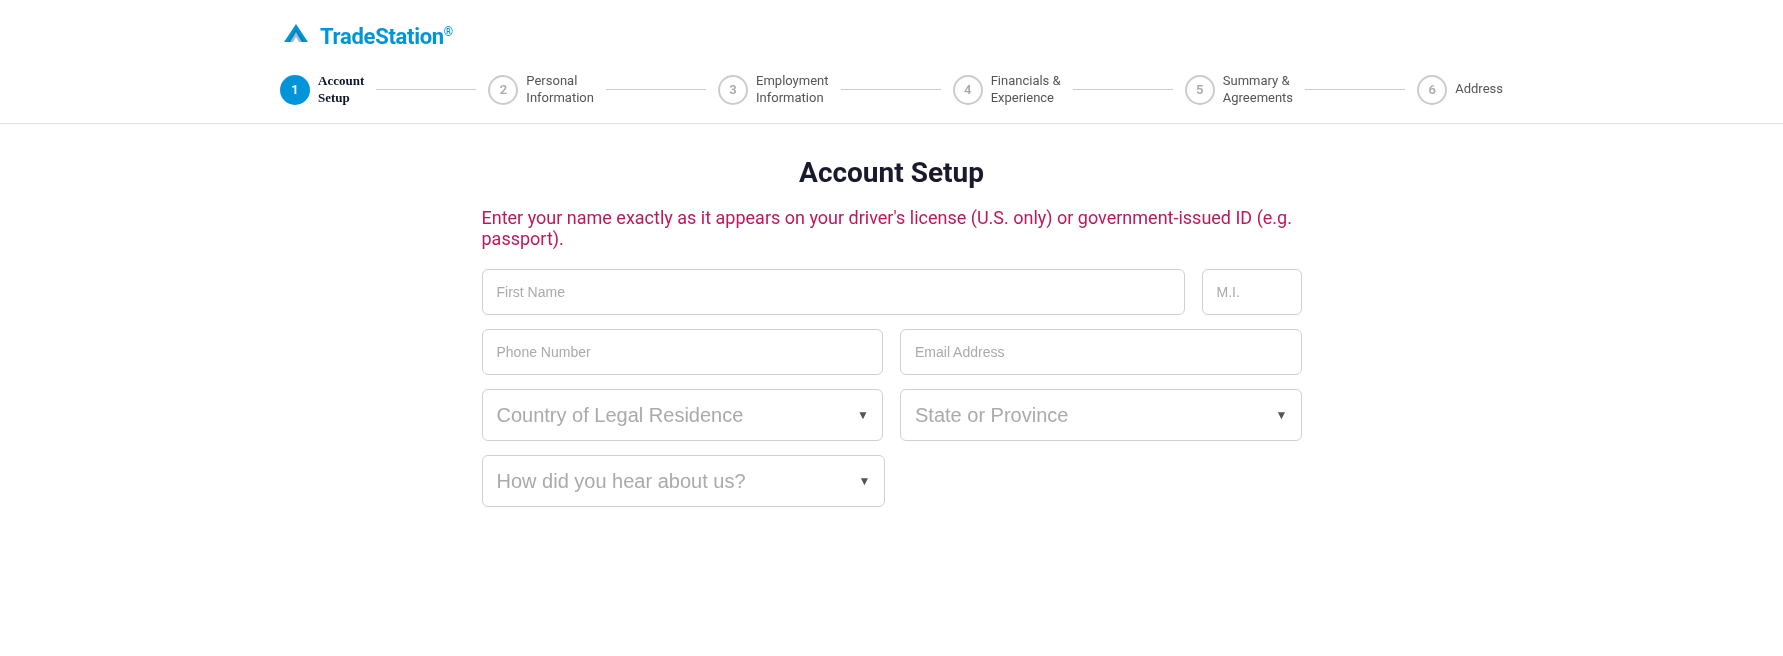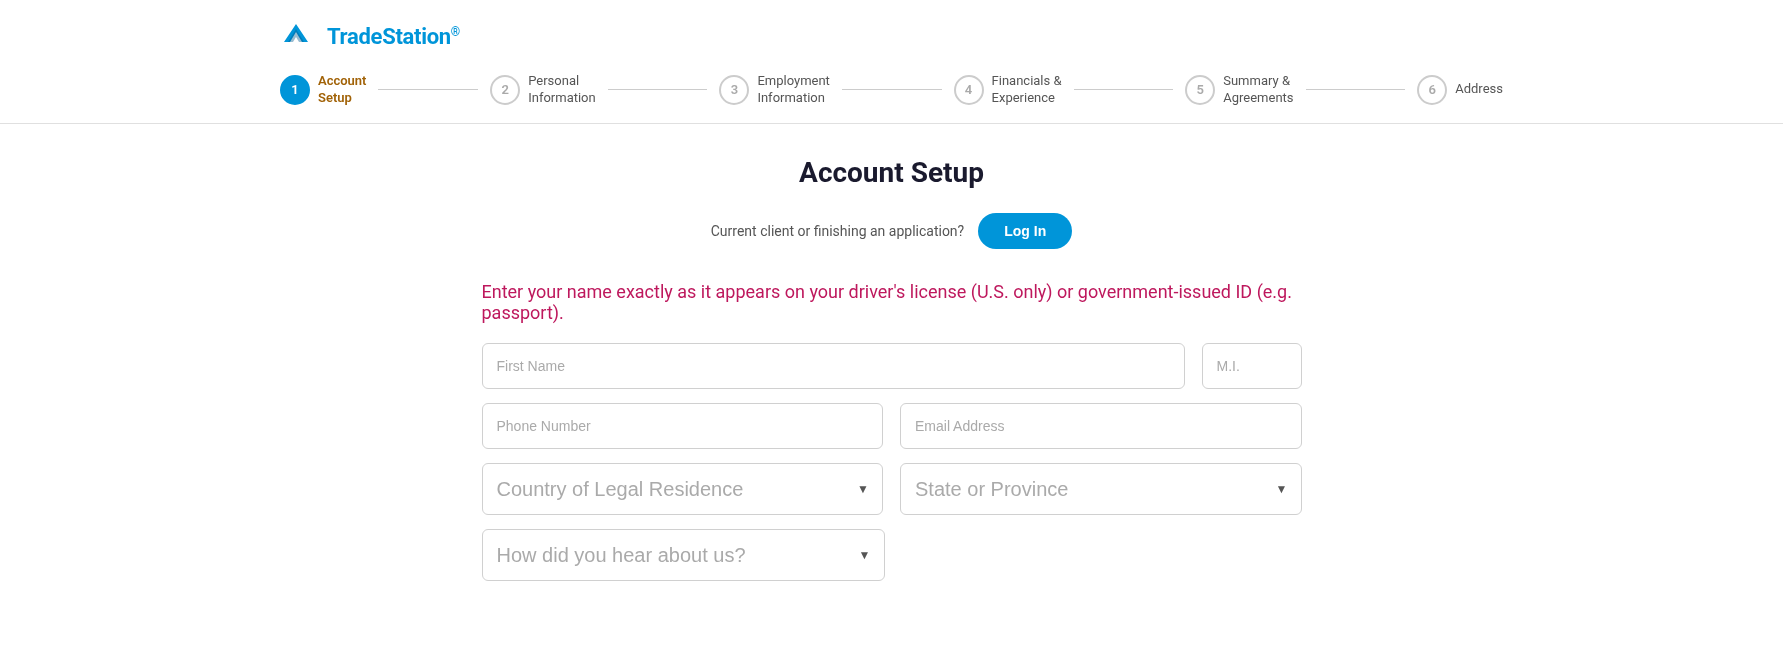--- a/index.html
+++ b/index.html
@@ -10,21 +10,21 @@
       min-height: 656px;
     }
 
     
     .header {
       padding: 18px 0 0 280px;
     }
     .logo {
       display: flex;
       align-items: center;
-      gap: 15px;
+      gap: 8px;
     }
     .logo-icon {
       color: #0095d9;
       font-size: 28px;
       font-weight: 900;
       line-height: 1;
     }
     .logo-text {
       color: #0095d9;
       font-size: 22px;
@@ -67,22 +67,23 @@
       color: #fff;
     }
     .step-label {
       margin-left: 8px;
       font-size: 13px;
       color: #555;
       line-height: 1.3;
       max-width: 90px;
     }
     .step-label.active {
-      color: #a16207;
+      color: #0f172a;
       font-weight: 600;
+      font-family: Liberation Serif, serif;
     }
     .step-line {
       flex: 1;
       height: 1px;
       background: #ccc;
       margin: 0 12px;
       min-width: 40px;
     }
 
     
@@ -97,21 +98,21 @@
       max-width: 860px;
       margin: 0 auto;
       padding: 32px 20px;
     }
 
     .page-title {
       text-align: center;
       font-size: 28px;
       font-weight: 700;
       color: #1a1a2e;
-      margin-bottom: 24px;
+      margin-bottom: 18px;
     }
 
     .login-prompt {
       text-align: center;
       display: flex;
       align-items: center;
       justify-content: center;
       gap: 14px;
       margin-bottom: 32px;
       font-size: 14px;
@@ -248,24 +249,20 @@
     <div class="step-label">Address</div>
   </div>
 </div>
 
 <div class="divider"></div>
 
 <div class="main-content">
 
   <h1 class="page-title">Account Setup</h1>
 
-  <div class="login-prompt">
-    <span>Current client or finishing an application?</span>
-    <button class="login-btn">Log In</button>
-  </div>
 
   <div>
     <div class="section-description">Enter your name exactly as it appears on your driver's license (U.S. only) or government-issued ID (e.g. passport).</div>
 
     <div class="form-row">
       <div class="form-field">
         <input class="form-input" type="text" placeholder="First Name" style="">
       </div>
       <div class="form-field small">
         <input class="form-input" type="text" placeholder="M.I." style="">

